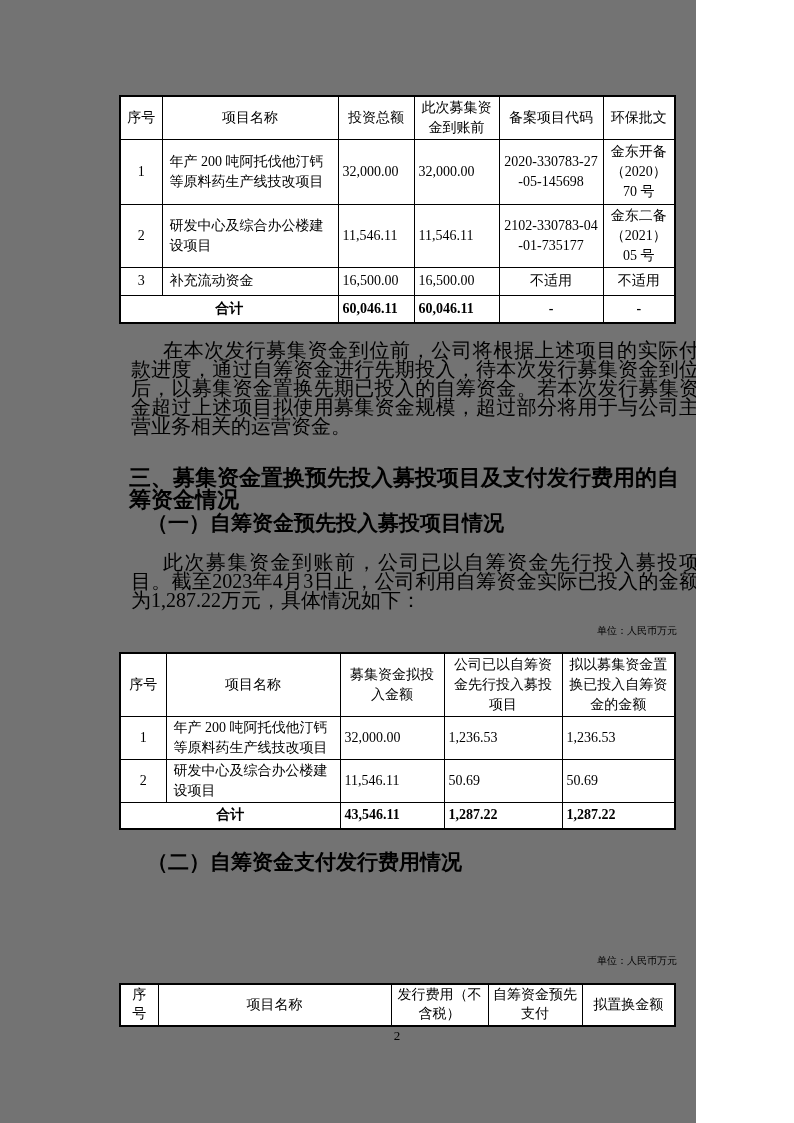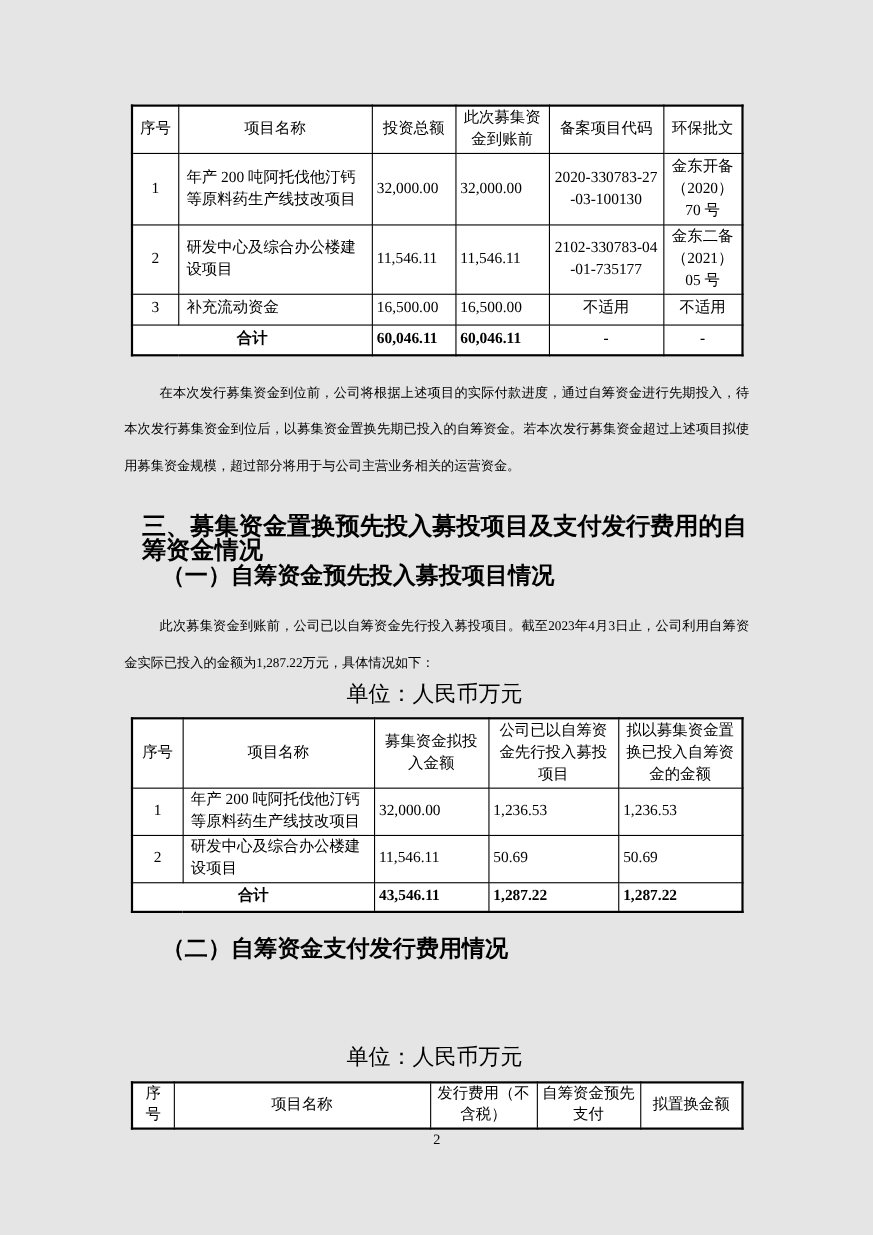--- a/index.html
+++ b/index.html
@@ -1,17 +1,17 @@
 <!DOCTYPE html>
 <html><head>
 <meta charset="utf-8">
 <style>
   html, body { margin:0; padding:0; background:#ffffff; }
   .page {
-    position:relative; width:794px; height:1123px; background:#e5e5e5;
+    position:relative; width:696px; height:1123px; background:#737373;
     font-family:"Liberation Serif","DejaVu Serif",serif; color:#000;
     overflow:hidden;
   }
   table {
     position:absolute; border-collapse:collapse; table-layout:fixed;
     background:#fff; border:2px solid #000;
   }
   th, td {
     border:1px solid #000; font-size:14px; font-weight:normal;
     line-height:1.42; padding:1px 4px; vertical-align:middle;
@@ -22,34 +22,34 @@
   td.l { text-align:left; padding-left:7px; }
   td.r { padding-right:6px; }
   td.code { word-break:break-all; padding:1px 3px; }
   tr.total td { font-weight:bold; }
   #t1 { left:119px; top:95px;  width:555px; }
   #t2 { left:119px; top:652px; width:555px; }
   #t3 { left:119px; top:983px; width:555px; }
   #t3 th { line-height:1.35; }
   th.wrapnarrow { padding:1px 6px; word-break:break-all; }
   .para {
-    position:absolute; left:113px; width:568px; font-size:12px;
-    line-height:33px; text-indent:32px; text-align:justify;
+    position:absolute; left:131px; width:568px; font-size:20px;
+    line-height:19px; text-indent:32px; text-align:justify;
   }
   .h-section {
     position:absolute; left:113px; width:568px; font-size:22px;
     font-weight:bold; line-height:22px;margin-left:16px;
   }
   .h-sub {
     position:absolute; left:147px; width:534px; font-size:21px;
     font-weight:bold; line-height:22px;
   }
   .unit {
-    position:absolute; left:113px; width:564px; text-align:center;
-    font-size:20px; line-height:20px;
+    position:absolute; left:113px; width:564px; text-align:right;
+    font-size:10px; line-height:20px;
   }
   .page-number {
     position:absolute; left:0; top:1028px; width:794px;
     text-align:center; font-size:13px;
   }
 </style>
 </head>
 <body>
 
 <div class="page">
@@ -72,21 +72,21 @@
         <th>备案项目代码</th>
         <th>环保批文</th>
       </tr>
     </thead>
     <tbody>
       <tr style="height:65px">
         <td class="c">1</td>
         <td class="l">年产 200 吨阿托伐他汀钙等原料药生产线技改项目</td>
         <td class="r">32,000.00</td>
         <td class="r">32,000.00</td>
-        <td class="c code">2020-330783-27-03-100130</td>
+        <td class="c code">2020-330783-27-05-145698</td>
         <td class="c">金东开备（2020）70 号</td>
       </tr>
       <tr style="height:63px">
         <td class="c">2</td>
         <td class="l">研发中心及综合办公楼建设项目</td>
         <td class="r">11,546.11</td>
         <td class="r">11,546.11</td>
         <td class="c code">2102-330783-04-01-735177</td>
         <td class="c">金东二备（2021）05 号</td>
       </tr>

